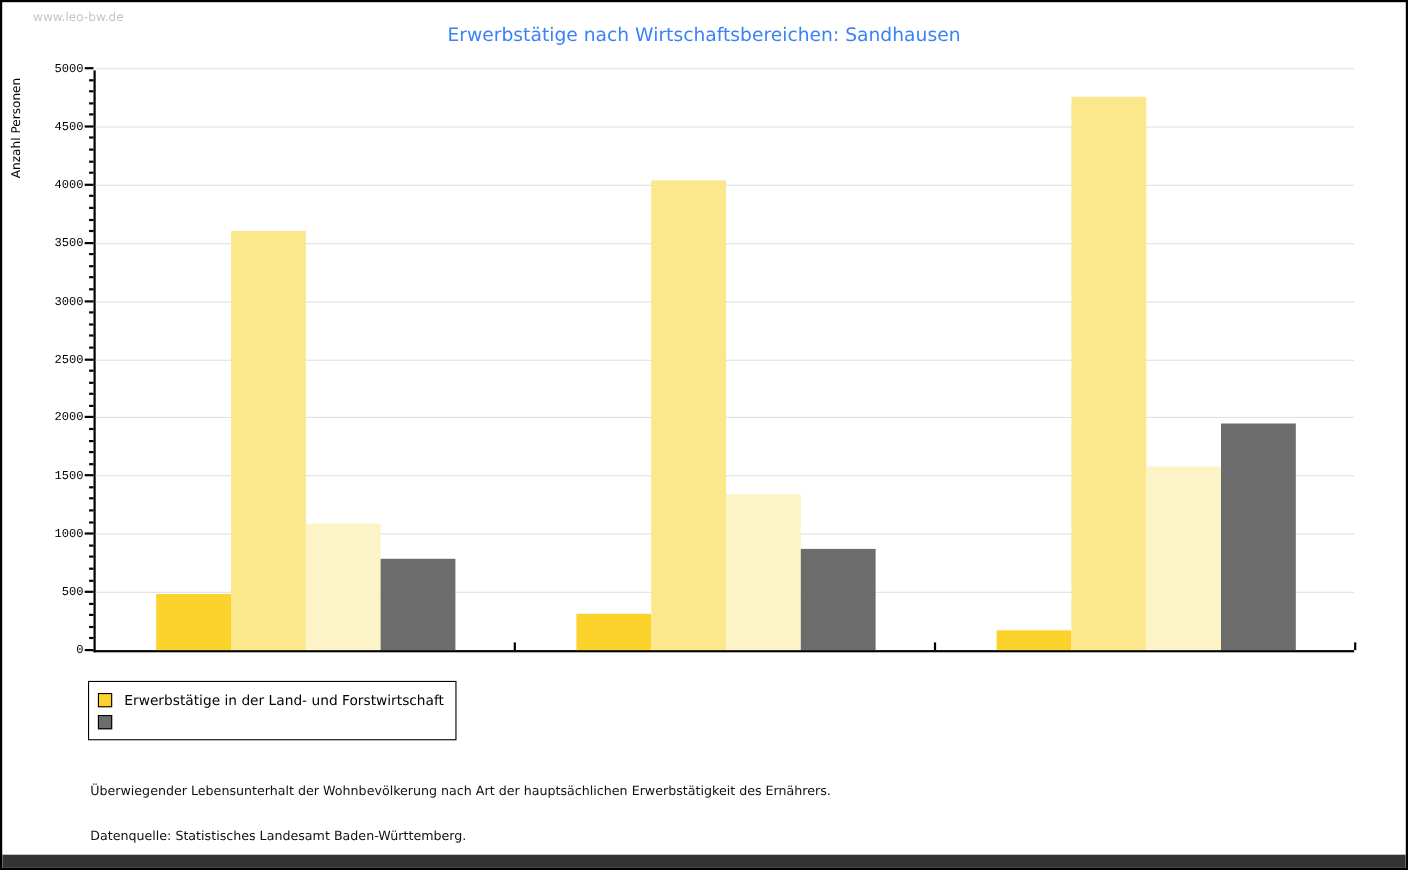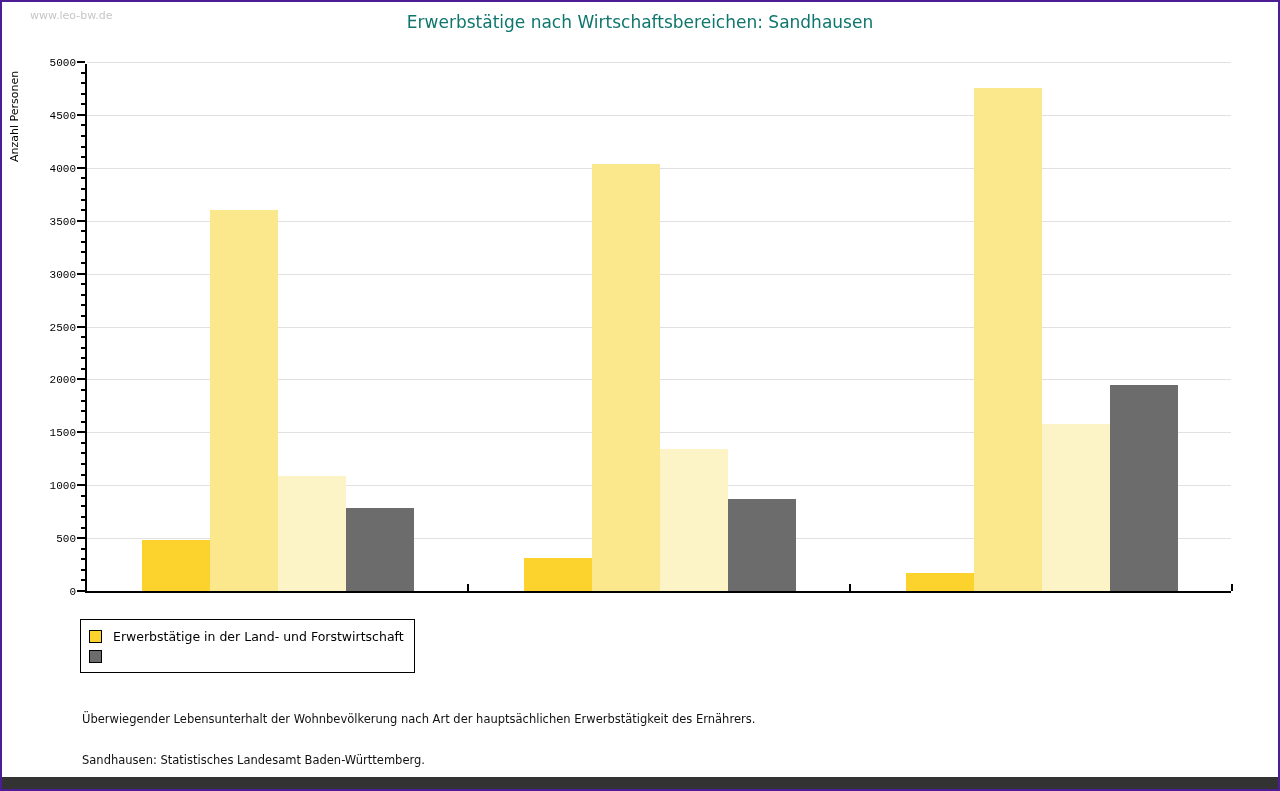--- a/index.html
+++ b/index.html
@@ -1,29 +1,29 @@
 <!DOCTYPE html>
 <html><head>
 <meta charset="utf-8">
 <style>
   html,body { margin:0; padding:0; background:#888; }
   * { box-sizing:border-box; }
   .canvas {
     position:relative; width:1280px; height:791px;
-    background:#ffffff; border:2px solid #4c1d95;
+    background:#ffffff; border:2px solid #000000;
     font-family:"DejaVu Sans","Liberation Sans",sans-serif;
     color:#000; overflow:hidden;
   }
   .watermark {
     position:absolute; left:28px; top:7px;
     font-size:11px; color:#c6c6c6;
   }
   .chart-title {
-    position:absolute; left:0; top:10px; width:100%;
-    text-align:center; font-size:17px; color:#0f766e;
+    position:absolute; left:0; top:20px; width:100%;
+    text-align:center; font-size:17px; color:#3b82f6;
   }
   .ytitle {
     position:absolute; left:6px; top:56px; height:104px;
     writing-mode:vertical-rl; transform:rotate(180deg);
     font-size:11px; color:#000;
   }
   .plot {
     position:absolute; left:83px; top:62px; width:1146px; height:529px;
     border-left:2px solid #000; border-bottom:2px solid #000;
   }
@@ -159,17 +159,17 @@
         <span class="legend-label">Erwerbstätige in der Land- und Forstwirtschaft</span>
       </div>
       <div class="legend-row">
         <span class="legend-swatch" style="background: rgb(108, 108, 108);"></span>
       </div>
     </div>
 
   <div class="footnotes">
     <div>Überwiegender Lebensunterhalt der Wohnbevölkerung nach Art der hauptsächlichen Erwerbstätigkeit des Ernährers.</div>
   </div>
-  <div class="source-line">Sandhausen: Statistisches Landesamt Baden-Württemberg.</div>
+  <div class="source-line">Datenquelle: Statistisches Landesamt Baden-Württemberg.</div>
 
   <div class="bottom-bar"></div>
 
 </div>
 
 </body></html>

